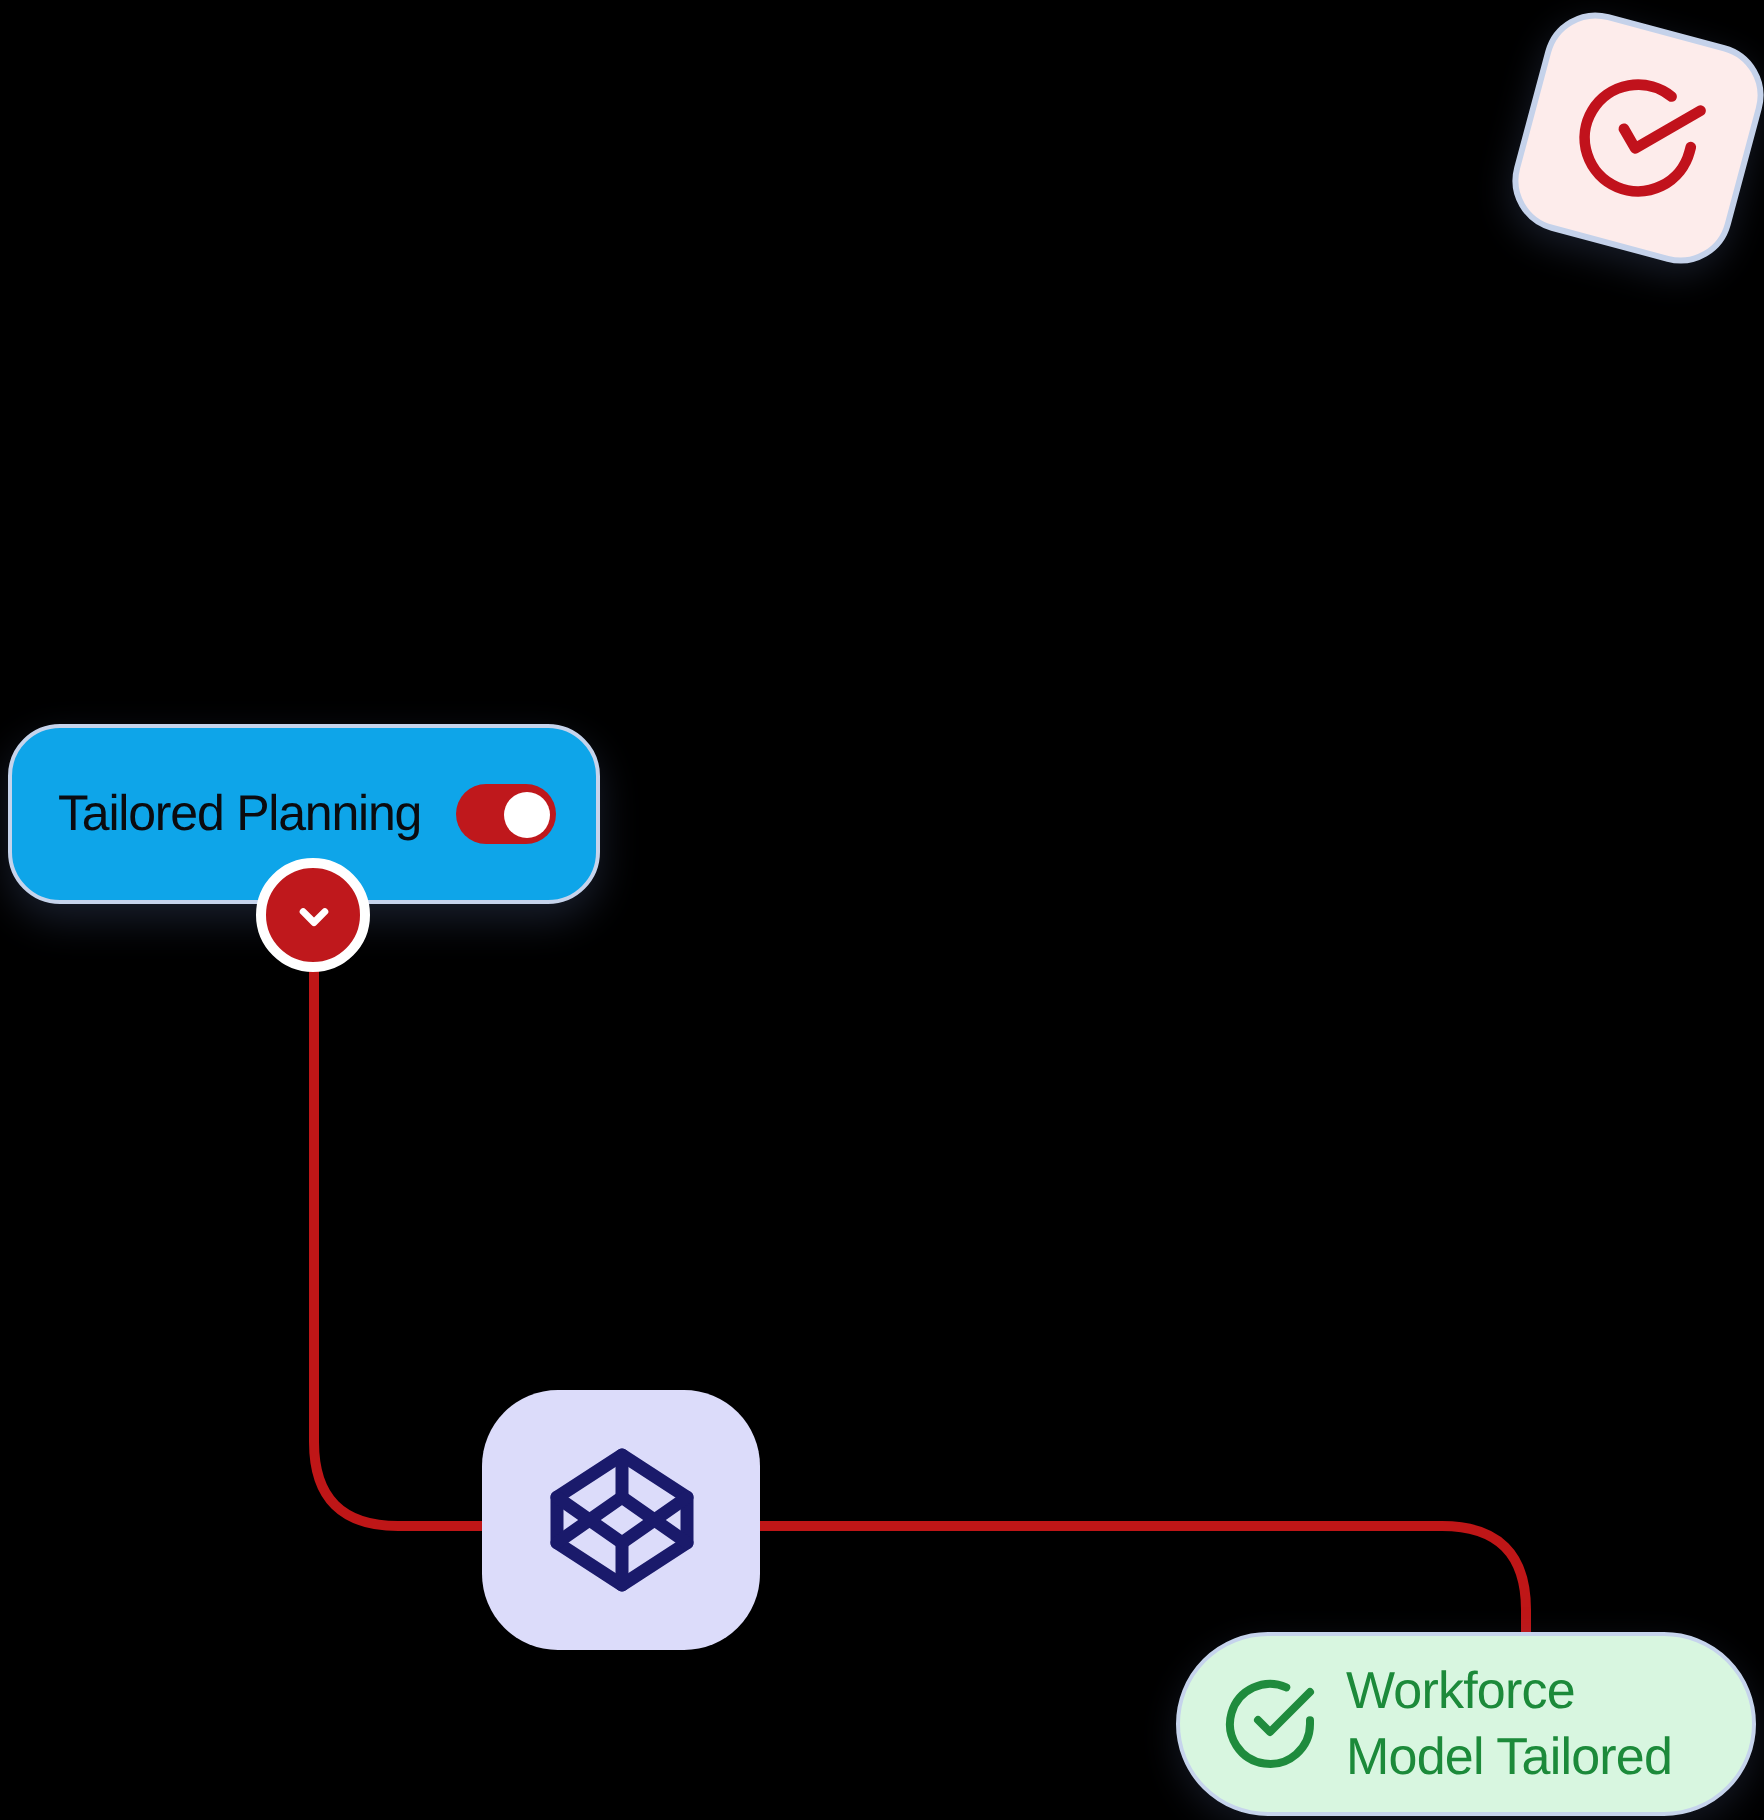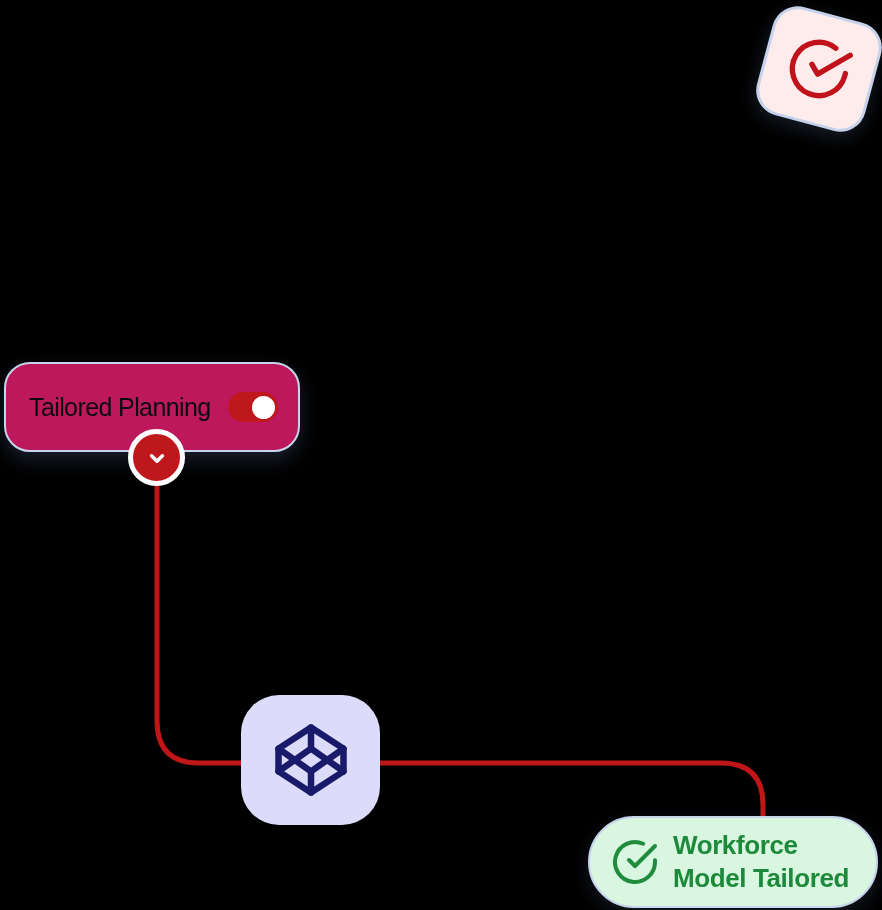--- a/index.html
+++ b/index.html
@@ -44,21 +44,21 @@
     z-index: 2;
     box-shadow: 0 6px 18px rgba(90,110,160,0.25);
   }
   .badge svg { width: 64px; height: 64px; color: #c1121c; }
 
   
   .card {
     position: absolute;
     left: 4px; top: 362px;
     width: 296px; height: 90px;
-    background: #be185d;
+    background: #0ea5e9;
     border: 2.5px solid #c6d4ec;
     border-radius: 26px;
     display: flex;
     align-items: center;
     justify-content: space-between;
     box-sizing: border-box;
     padding: 0 20px 0 23px;
     z-index: 3;
     box-shadow: 0 8px 20px rgba(90,110,160,0.28);
   }
@@ -131,21 +131,21 @@
     box-shadow: 0 6px 18px rgba(90,110,160,0.22);
   }
   .status-pill svg {
     width: 48px; height: 48px;
     color: #1f8b3d;
     flex: 0 0 auto;
   }
   .pill-text {
     margin-left: 14px;
     font-size: 26px;
-    font-weight: 700;
+    font-weight: 400;
     letter-spacing: -0.4px;
     line-height: 33px;
     color: #1c8a3a;
   }
 </style>
 </head>
 <body>
 
 <div class="canvas">
 

